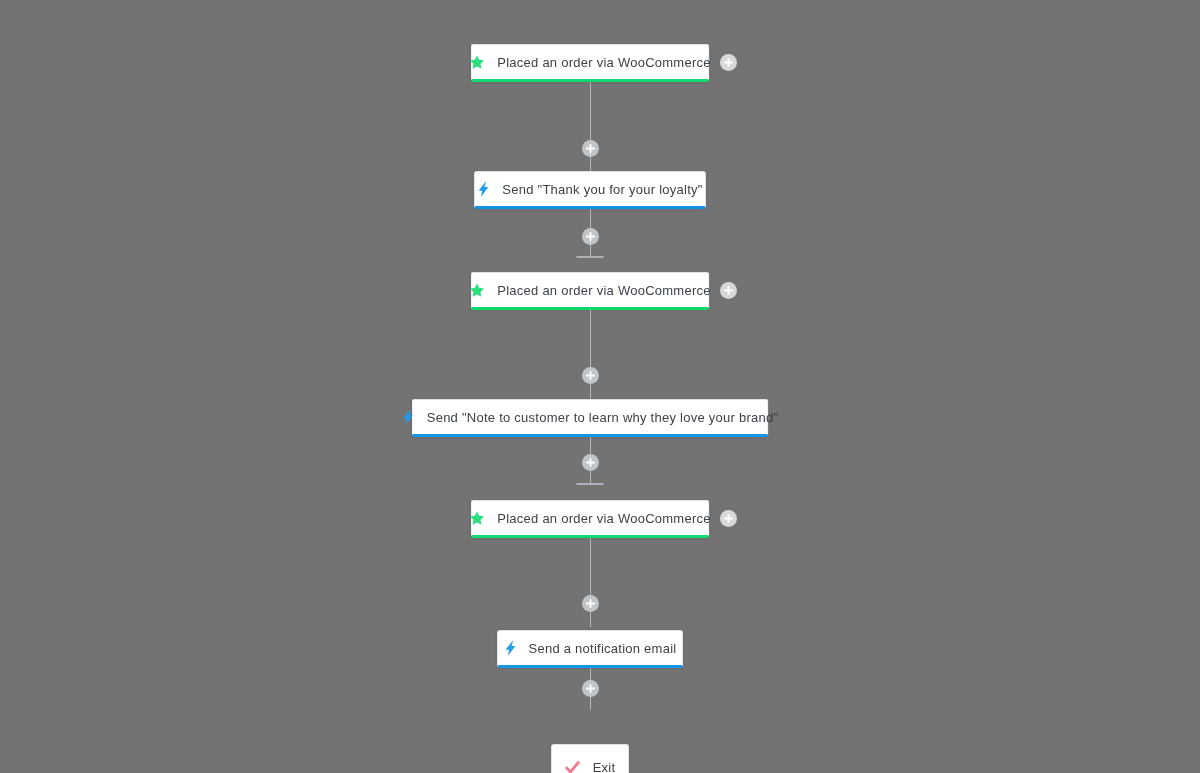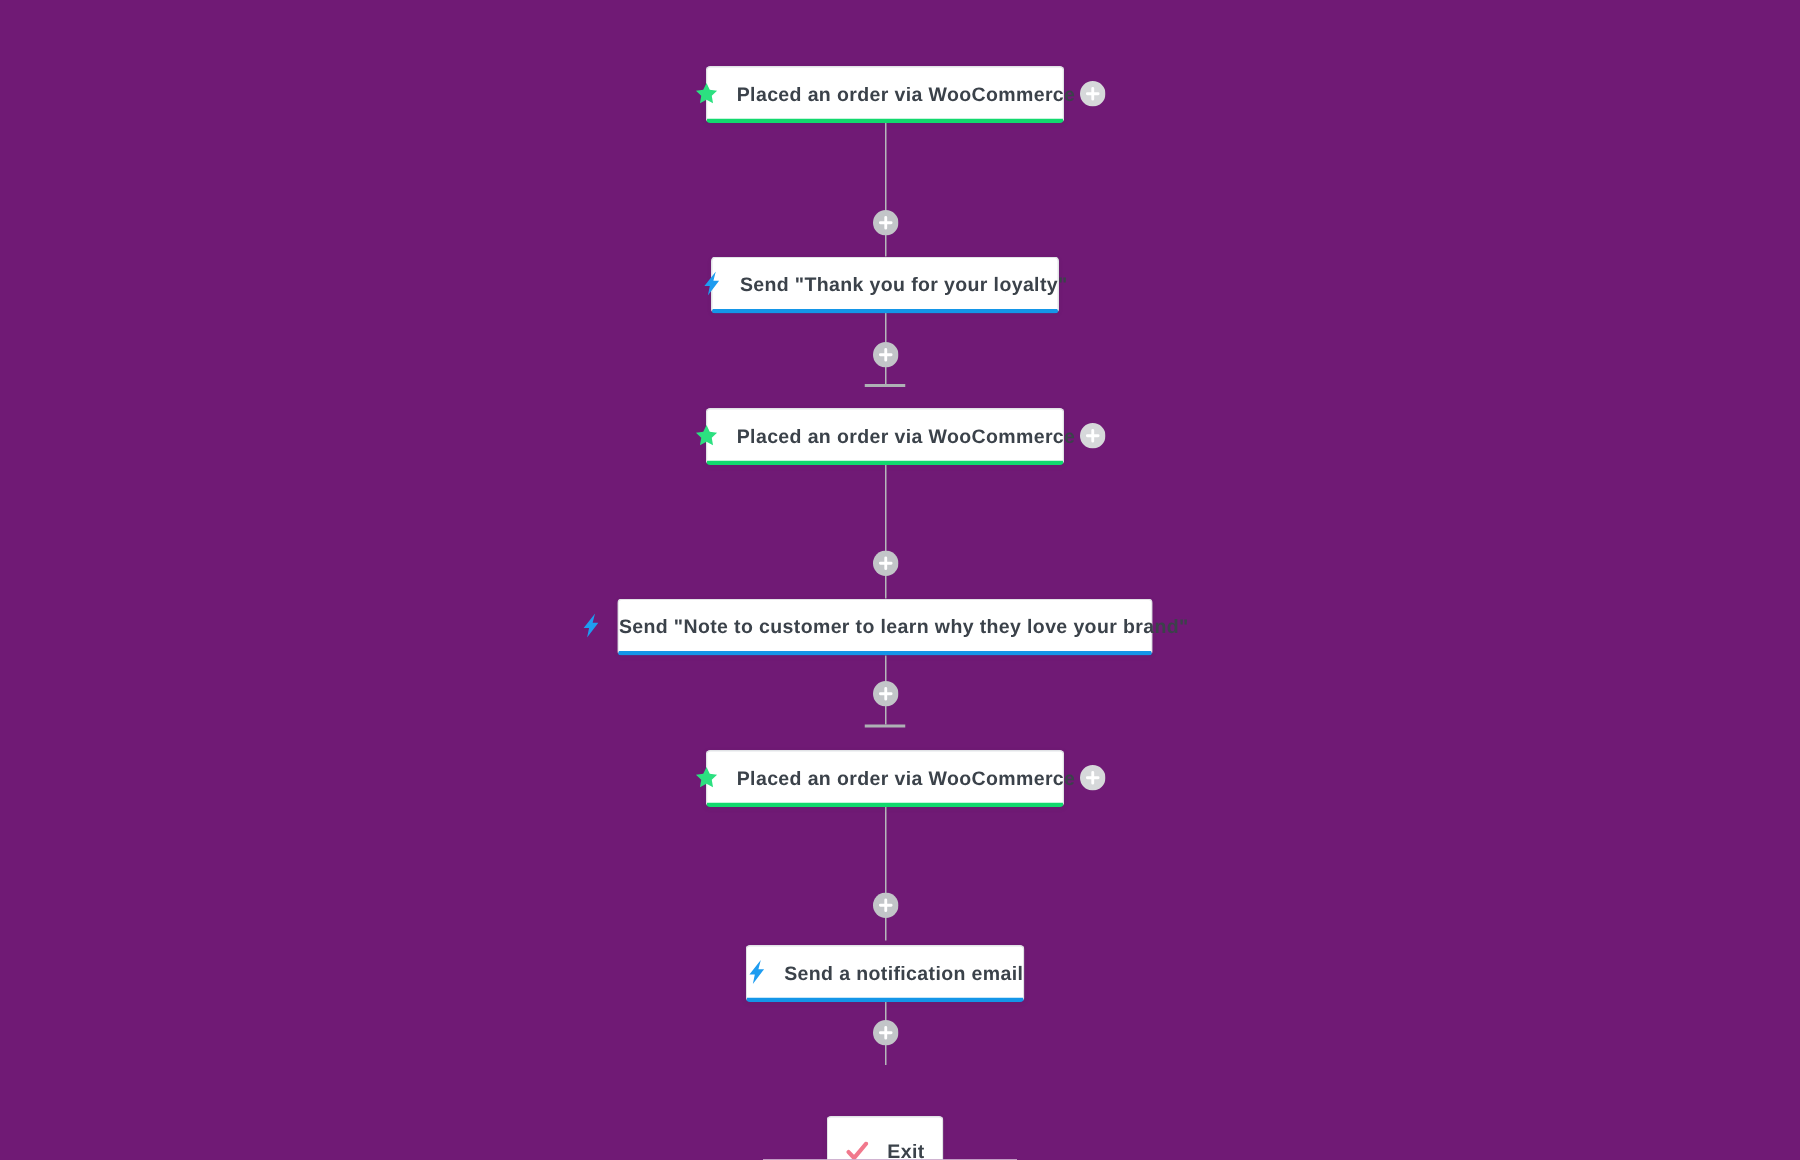--- a/index.html
+++ b/index.html
@@ -15,23 +15,22 @@
     --box-border:#e1e3e6;
     --text:#3b424a;
   }
   *{margin:0;padding:0;box-sizing:border-box;}
   html,body{background:#fff;}
   body{font-family:"Liberation Sans","DejaVu Sans",sans-serif;}
   .canvas{
     position:relative;
     width:1200px;
     height:773px;
-    background:#701a75;
+    background:#737373;
     overflow:hidden;
-    font-weight:bold;
   }
   .vline{
     position:absolute;
     left:590px;
     width:1px;
     background:var(--line);
   }
   .endbar{
     position:absolute;
     left:590px;

